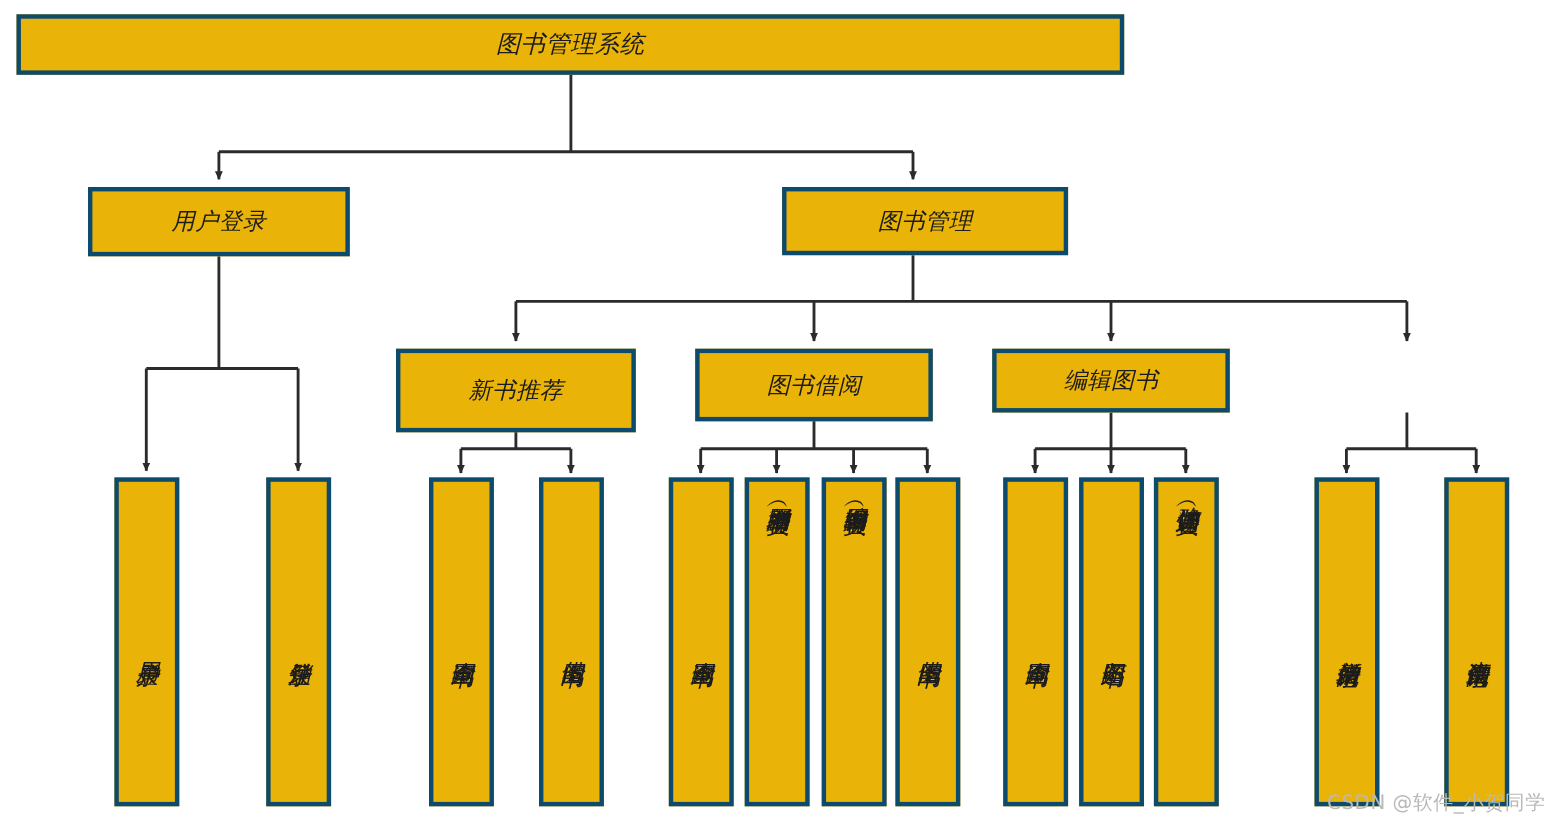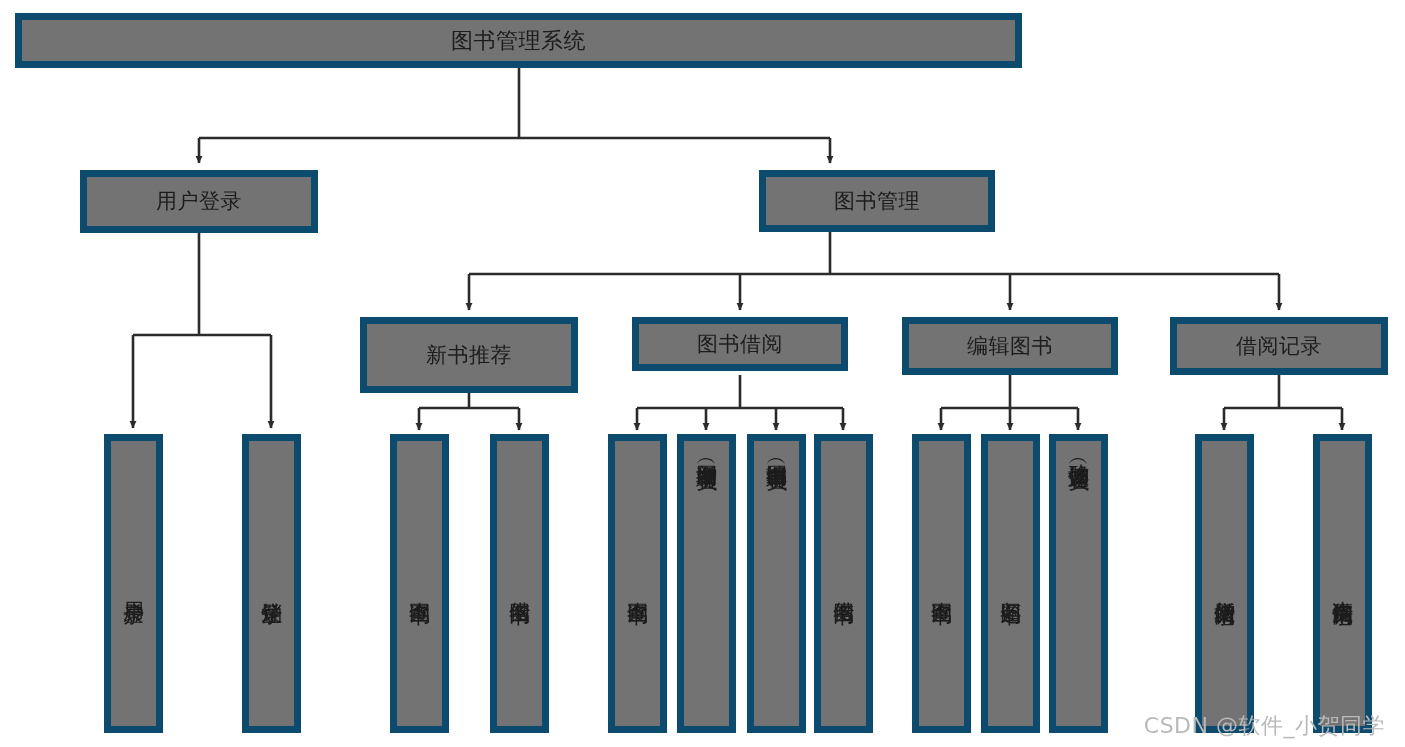--- a/index.html
+++ b/index.html
@@ -20,26 +20,27 @@
   #edge-layer {
     position: absolute;
     left: 0;
     top: 0;
     width: 1405px;
     height: 747px;
   }
   .node {
     position: absolute;
     box-sizing: border-box;
-    border: 7px solid #0c4a6e;
-    background: #737373;
+    border: 4px solid #0c4a6e;
+    background: #eab308;
     display: flex;
     align-items: center;
     justify-content: center;
     color: #1c1c1c;
+    font-style: italic;
   }
   .node .label {
     display: block;
     text-align: center;
     line-height: 1.18;
     white-space: nowrap;
   }
   .node.horizontal .label {
     font-size: 21px;
     letter-spacing: 0.5px;
@@ -61,23 +62,23 @@
     white-space: nowrap;
   }
   .vwrap {
     height: 100%;
     display: flex;
     align-items: center;
     justify-content: center;
   }
   .watermark {
     position: absolute;
-    right: 20px;
+    right: 0;
     bottom: 6px;
-    font-size: 22px;
+    font-size: 18px;
     color: #b9b9b9;
     white-space: nowrap;
     letter-spacing: 0.5px;
   }
 </style>
 </head>
 <body>
 
 <div id="diagram-root">
 
@@ -135,39 +136,36 @@
   </svg>
 
   <div class="node root horizontal" style="left:15px; top:13px; width:1007px; height:55px;">
     <span class="label">图书管理系统</span>
   </div>
 
   <div class="node horizontal" style="left:80px; top:170px; width:238px; height:63px;">
     <span class="label">用户登录</span>
   </div>
 
-  <div class="node horizontal" style="left:711px; top:170px; width:236px; height:62px;margin-left:48px;">
+  <div class="node horizontal" style="left:711px; top:170px; width:260px; height:62px;">
     <span class="label">图书管理</span>
   </div>
 
   <div class="node horizontal" style="left:360px; top:317px; width:218px; height:76px;">
     <span class="label">新书推荐</span>
   </div>
 
-  <div class="node horizontal" style="left:632px; top:317px; width:216px; height:54px;">
+  <div class="node horizontal" style="left:632px; top:317px; width:216px; height:66px;">
     <span class="label">图书借阅</span>
   </div>
 
   <div class="node horizontal" style="left:902px; top:317px; width:216px; height:58px;">
     <span class="label">编辑图书</span>
   </div>
 
-  <div class="node horizontal" style="left:1170px; top:317px; width:218px; height:58px;">
-    <span class="label">借阅记录</span>
-  </div>
 
   <div class="node vertical" style="left:104px; top:434px; width:59px; height:299px;">
     <div class="vwrap">
         <span class="label">用户登录</span>
       </div>
   </div>
   <div class="node vertical" style="left:242px; top:434px; width:59px; height:299px;">
     <div class="vwrap">
         <span class="label">注销登录</span>
       </div>

